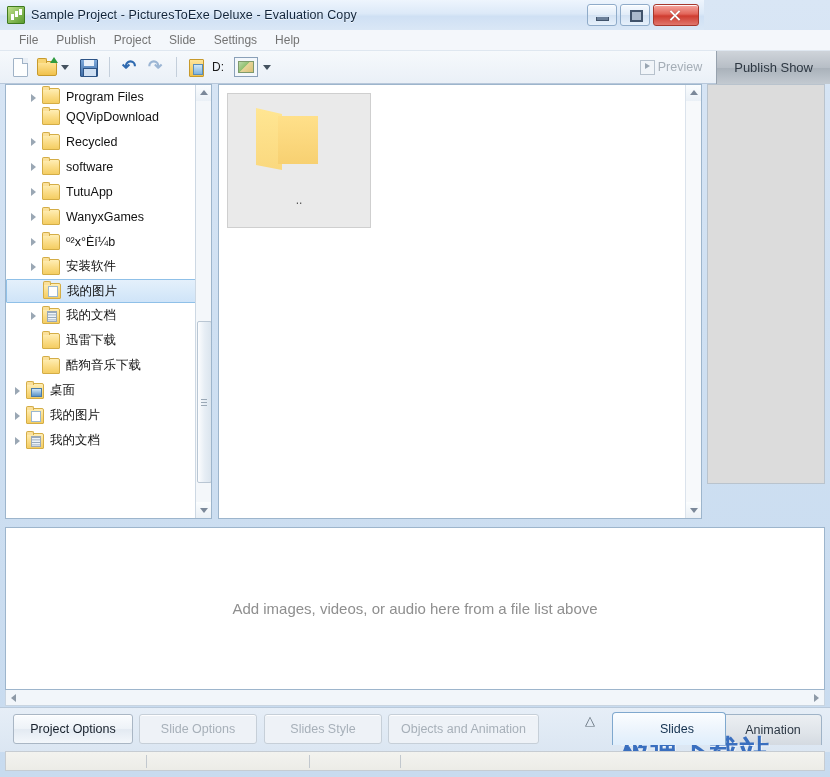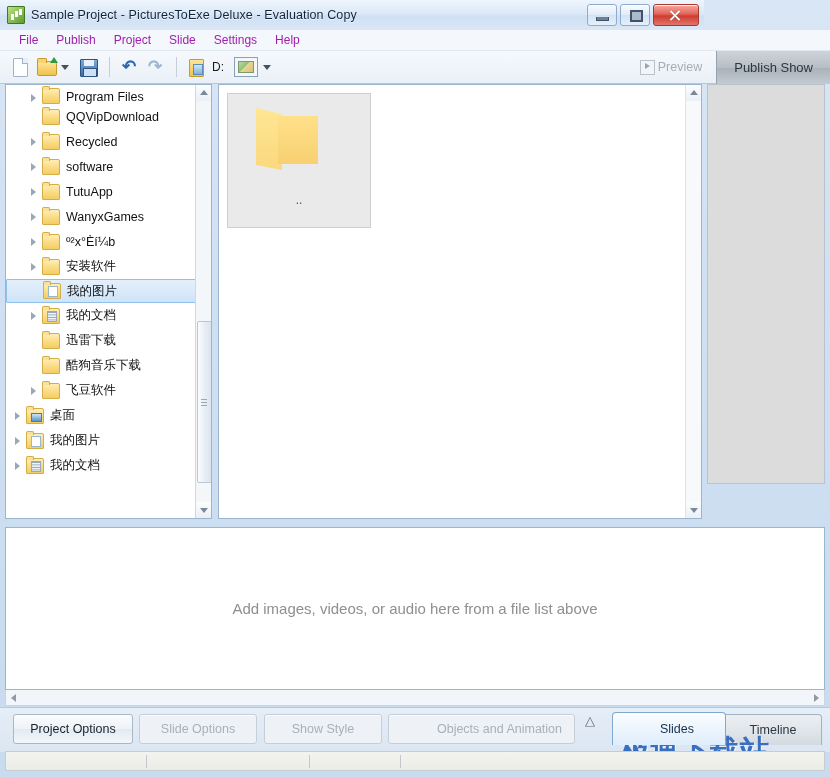--- a/index.html
+++ b/index.html
@@ -68,21 +68,21 @@
   .wb-close::after  { transform: rotate(-45deg); }
 
   
   .menubar {
     position: absolute; left: 0; top: 30px; width: 830px; height: 21px;
     background: #f4f7fb;
     border-bottom: 1px solid #dfe7f0;
     display: flex; align-items: center; padding-left: 10px; box-sizing: border-box;
   }
   .menu-item {
-    font-size: 12px; color: #a21caf; padding: 17px 9px; cursor: default;
+    font-size: 12px; color: #737373; padding: 17px 9px; cursor: default;
     white-space: nowrap;
   }
 
   
   .toolbar {
     position: absolute; left: 0; top: 51px; width: 830px; height: 33px;
     background: linear-gradient(180deg,#f6f9fc 0%,#eaf0f7 100%);
     border-bottom: 1px solid #b7c7da;
     display: flex; align-items: center; padding-left: 8px; box-sizing: border-box;
   }
@@ -503,25 +503,20 @@
           <span class="fldr"></span>
           <span class="tree-label">迅雷下载</span>
         </div>
 
         <div class="tree-row indent2">
           <span class="twisty"></span>
           <span class="fldr"></span>
           <span class="tree-label">酷狗音乐下载</span>
         </div>
 
-        <div class="tree-row indent2">
-          <span class="twisty has"></span>
-          <span class="fldr"></span>
-          <span class="tree-label">飞豆软件</span>
-        </div>
 
         <div class="tree-row indent1">
           <span class="twisty has"></span>
           <span class="fldr desk"></span>
           <span class="tree-label">桌面</span>
         </div>
 
         <div class="tree-row indent1">
           <span class="twisty has"></span>
           <span class="fldr pic"></span>
@@ -568,29 +563,29 @@
   </div>
 
   <div class="hscroll">
     <div class="hs-arrow left"></div>
     <div class="hs-arrow right"></div>
   </div>
 
   <div class="bottombar">
     <div class="bbtn" style="left:13px;width:118px;">Project Options</div>
     <div class="bbtn disabled" style="left:139px;width:116px;">Slide Options</div>
-    <div class="bbtn disabled" style="left:264px;width:116px;">Show Style</div>
-    <div class="bbtn disabled" style="left:388px;width:149px;padding-left:36px;">Objects and Animation</div>
+    <div class="bbtn disabled" style="left:264px;width:116px;">Slides Style</div>
+    <div class="bbtn disabled" style="left:388px;width:149px;">Objects and Animation</div>
 
     <div class="tri-btn">
       <span class="tri-glyph"></span>
     </div>
 
     <div class="tab active" style="left:612px;">Slides</div>
-    <div class="tab inactive" style="left:708px;">Timeline</div>
+    <div class="tab inactive" style="left:708px;">Animation</div>
   </div>
 
   <div class="watermark">极速下载站</div>
 
   <div class="statusbar">
     <div class="status-sep" style="left:140px"></div>
     <div class="status-sep" style="left:303px"></div>
     <div class="status-sep" style="left:394px"></div>
   </div>
 

